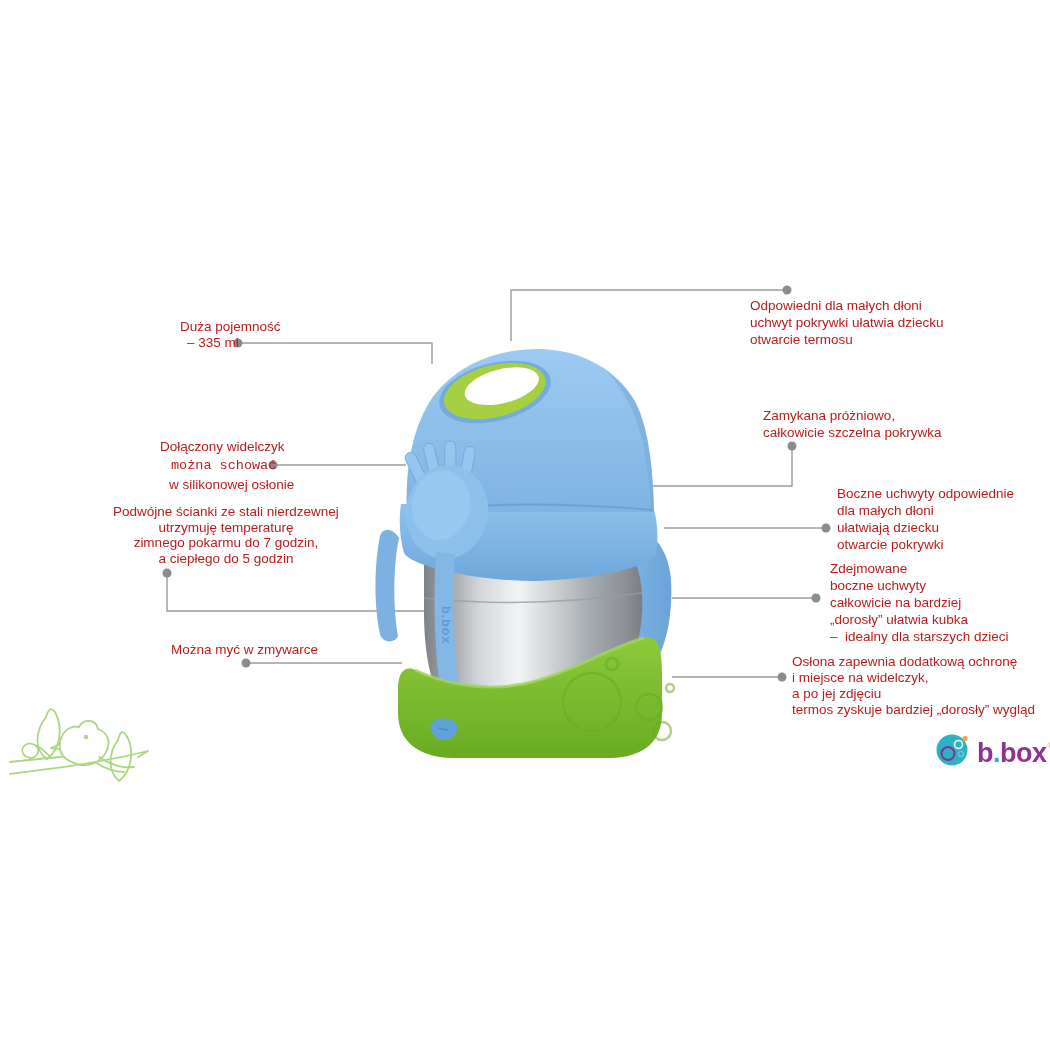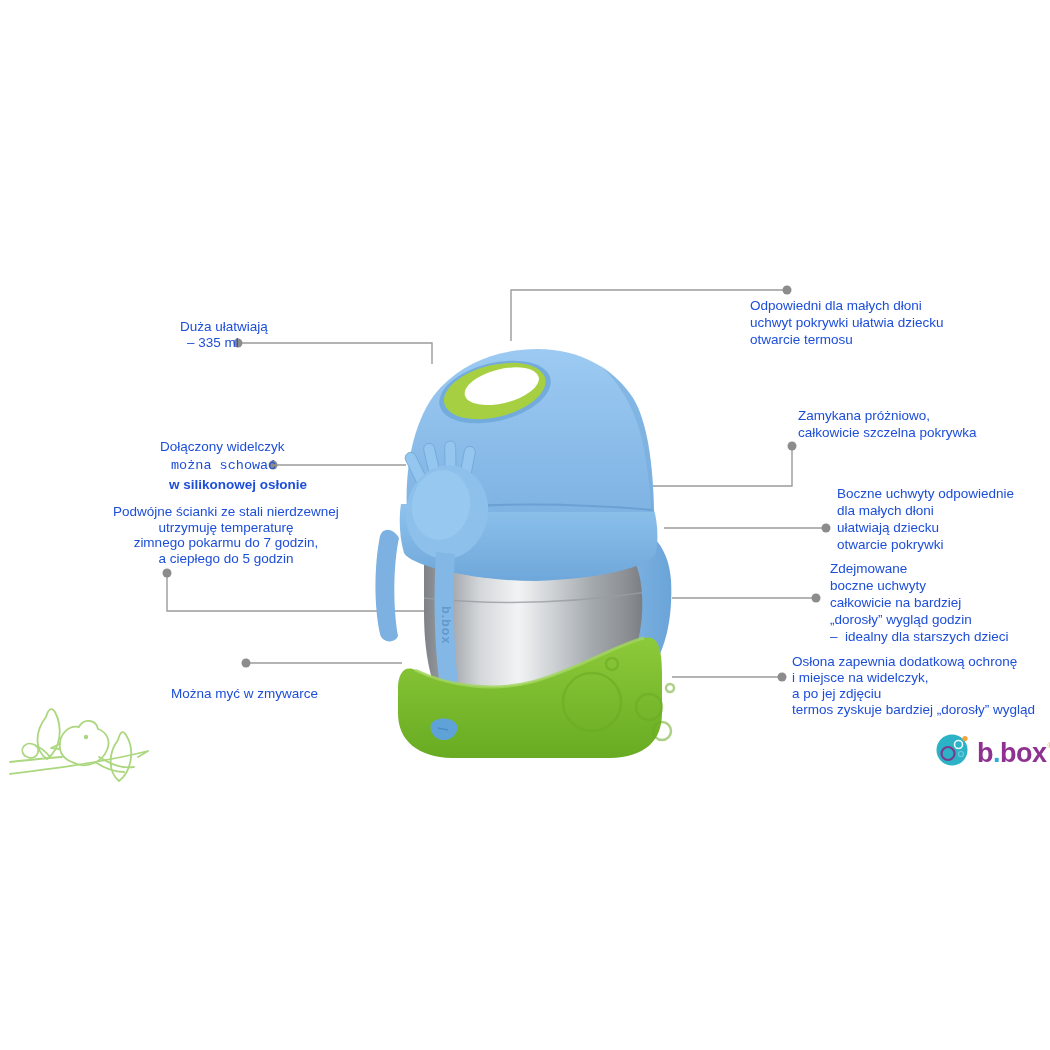--- a/index.html
+++ b/index.html
@@ -1,29 +1,29 @@
 <!DOCTYPE html>
 <html><head>
 <meta charset="utf-8">
 <style>
   html,body{margin:0;padding:0;background:#ffffff;}
   #canvas{position:relative;width:1050px;height:1050px;background:#ffffff;overflow:hidden;
           font-family:"Liberation Sans", sans-serif;}
   svg{position:absolute;left:0;top:0;}
-  .co{position:absolute;color:#1d4ed8;font-size:13.5px;font-weight:400;}
+  .co{position:absolute;color:#b91c1c;font-size:13.5px;font-weight:400;}
   .co div{white-space:pre;}
   #co-capacity{left:180px;top:319px;line-height:16px;}
   #co-capacity .l2{padding-left:7px;}
   #co-fork{left:160px;top:437px;line-height:19px;}
   #co-fork .l2{padding-left:11px;font-family:Liberation Mono, monospace;}
-  #co-fork .l3{padding-left:9px;font-weight:bold;}
+  #co-fork .l3{padding-left:9px;}
   #co-doublewall{left:113px;top:504px;line-height:15.5px;text-align:center;}
-  #co-dishwasher{left:171px;top:642px;line-height:16px;margin-top:44px;}
+  #co-dishwasher{left:171px;top:642px;line-height:16px;}
   #co-lidhandle{left:750px;top:297px;line-height:17px;}
-  #co-vacuum{left:763px;top:407px;line-height:17px;margin-left:35px;}
+  #co-vacuum{left:763px;top:407px;line-height:17px;}
   #co-sidehandles{left:837px;top:485px;line-height:17px;}
   #co-removable{left:830px;top:560px;line-height:17px;}
   #co-sleeve{left:792px;top:654px;line-height:16px;}
   #logo{position:absolute;left:936px;top:729px;display:flex;align-items:center;gap:7px;}
   #logo svg{position:static;}
   #logo-text{font-size:27px;font-weight:bold;color:#8e3191;letter-spacing:-0.5px;line-height:33px;}
   #logo-text .logo-dot{color:#2fa9d6;}
   #logo-text .logo-reg{font-size:8px;color:#c9a464;vertical-align:14px;margin-left:1px;font-weight:normal;}
 </style>
 </head>
@@ -139,21 +139,21 @@
       <path d="M25,756 C18,749 26,740 35,745 C41,749 38,758 30,758 Z M35,745 C42,748 46,752 50,757"></path>
       <path d="M60,749 C58,735 68,725 79,727 C83,718 96,719 98,729 C107,732 111,741 107,750 C102,762 88,768 77,764 C67,761 61,756 60,749 Z"></path>
       <circle cx="86" cy="737" r="2.2" fill="#abd77f" stroke="none"></circle>
       <path d="M60,744 L51,748 L60,749"></path>
       <path d="M99,757 C110,764 122,769 134,767 M95,762 C104,768 114,772 124,772"></path>
       <path d="M118,740 C108,753 108,772 119,781 C132,771 135,749 126,735 C122,729 120,733 118,740 Z"></path>
     </g>
   </svg>
 
   <div class="co" id="co-capacity">
-    <div class="l1">Duża ułatwiają</div>
+    <div class="l1">Duża pojemność</div>
     <div class="l2">– 335 ml</div>
   </div>
 
   <div class="co" id="co-fork">
     <div class="l1">Dołączony widelczyk</div>
     <div class="l2">można schować</div>
     <div class="l3">w silikonowej osłonie</div>
   </div>
 
   <div class="co" id="co-doublewall">
@@ -182,21 +182,21 @@
     <div>Boczne uchwyty odpowiednie</div>
     <div>dla małych dłoni</div>
     <div>ułatwiają dziecku</div>
     <div>otwarcie pokrywki</div>
   </div>
 
   <div class="co" id="co-removable">
     <div>Zdejmowane</div>
     <div>boczne uchwyty</div>
     <div>całkowicie na bardziej</div>
-    <div>„dorosły” wygląd godzin</div>
+    <div>„dorosły” ułatwia kubka</div>
     <div>–  idealny dla starszych dzieci</div>
   </div>
 
   <div class="co" id="co-sleeve">
     <div>Osłona zapewnia dodatkową ochronę</div>
     <div>i miejsce na widelczyk,</div>
     <div>a po jej zdjęciu</div>
     <div>termos zyskuje bardziej „dorosły” wygląd</div>
   </div>
 

